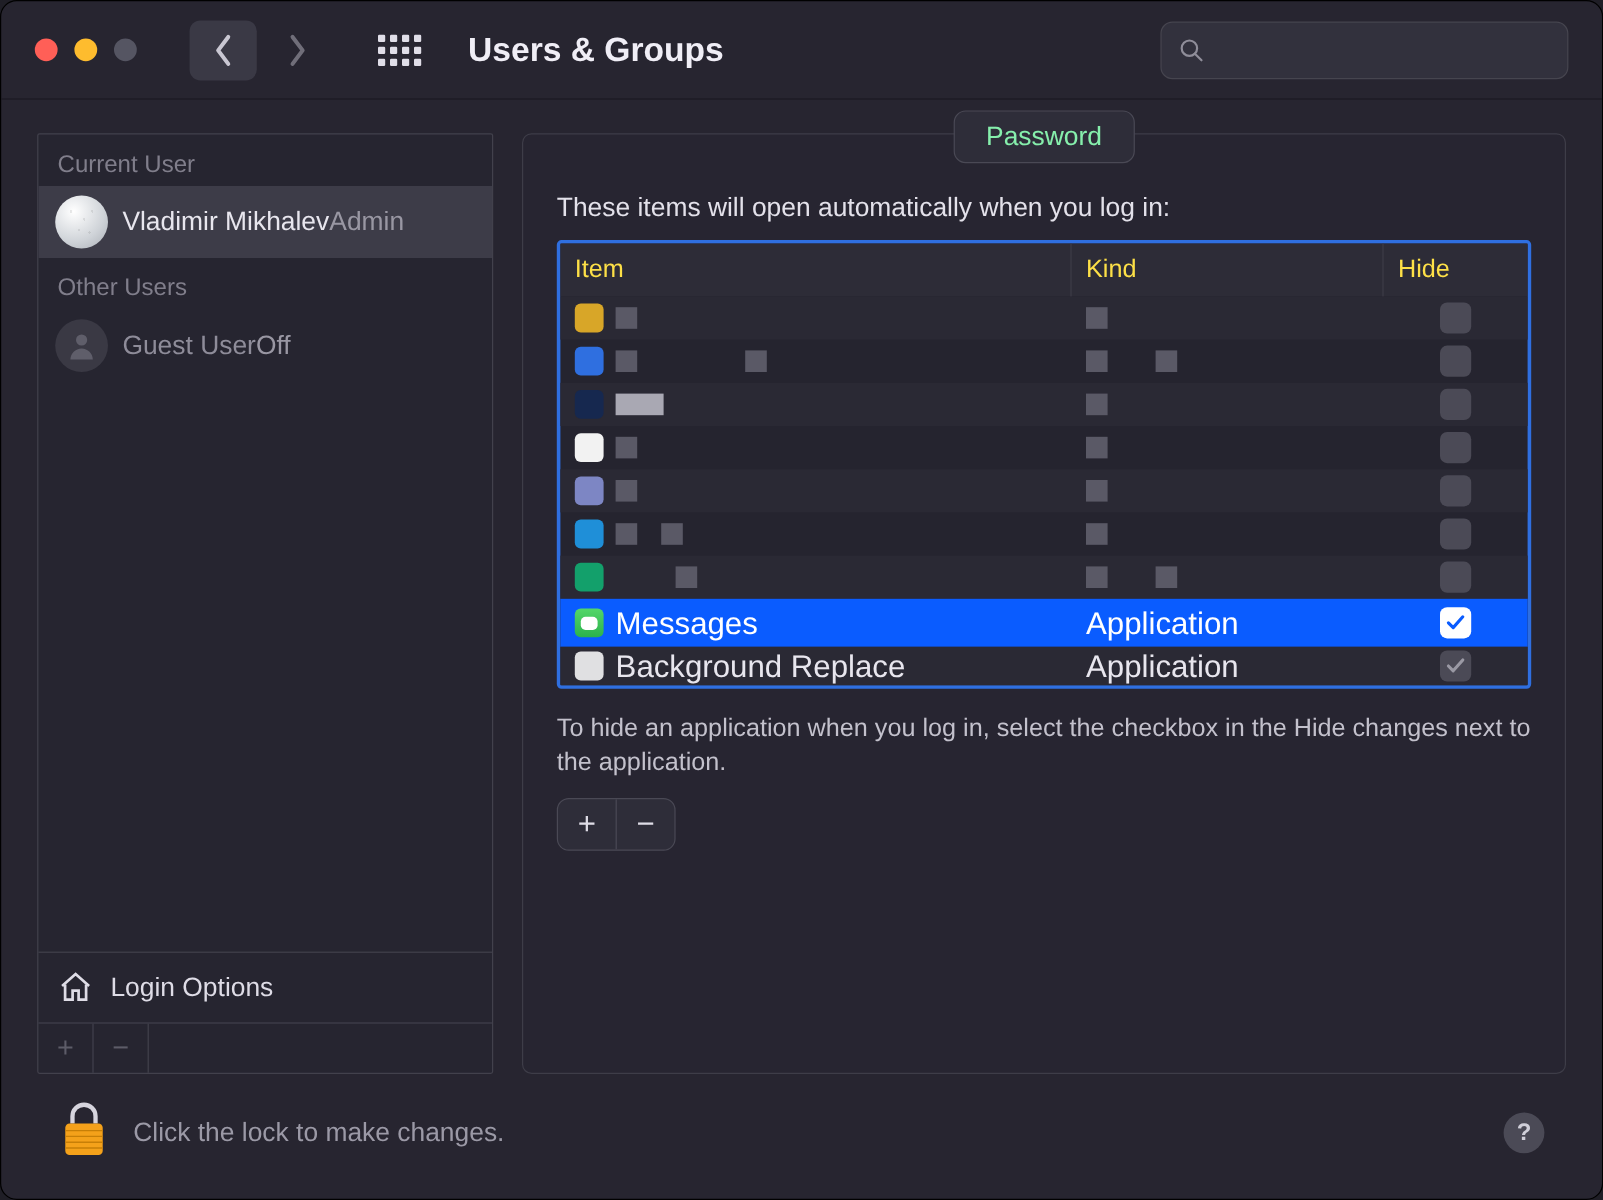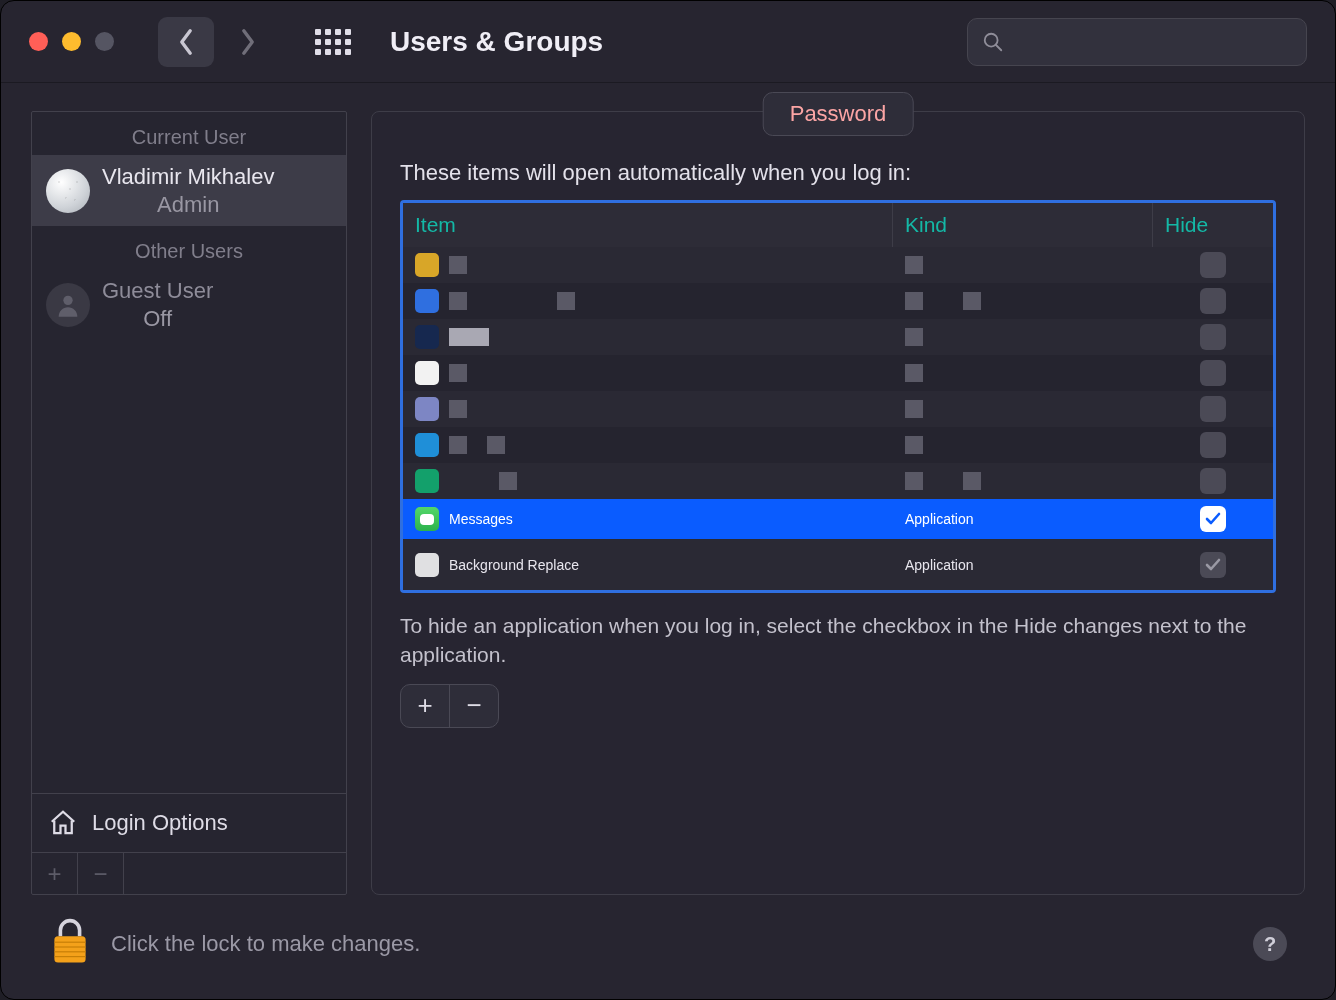--- a/index.html
+++ b/index.html
@@ -78,26 +78,25 @@
   
   .content {
     flex:1;
     display:flex;
     padding: 28px 30px 18px 30px;
     gap: 24px;
   }
 
   
   .sidebar {
-    width: 316px;
+    width: 380px;
     border: 1px solid #42414c;
     border-radius: 2px;
     display:flex; flex-direction:column;
     background:#262530;
-    text-align:center;
   }
   .sidebar-scroll{ flex:1; overflow:hidden;}
   .section-hdr{
     font-size:20px; color:#807e8b; padding: 14px 16px 6px 16px;
   }
   .userrow{
     display:flex; align-items:center; gap:12px; padding:8px 14px;
   }
   .userrow.selected{ background:#3d3c48;}
   .avatar-golf{
@@ -113,21 +112,21 @@
       radial-gradient(circle at 45% 65%,rgba(0,0,0,.08) 1px,transparent 1px),
       radial-gradient(circle at 65% 70%,rgba(0,0,0,.08) 1px,transparent 1px),
       radial-gradient(circle at 70% 30%,rgba(0,0,0,.08) 1px,transparent 1px);
   }
   .avatar-silhouette{
     width:44px;height:44px;border-radius:50%;
     background:#3a3944;
     display:flex;align-items:center;justify-content:center;
   }
   .avatar-silhouette svg{ width:28px;height:28px; fill:#5f5e6a;}
-  .userrow .names{ display:flex;flex-direction:column; line-height:1.25; font-size:22px;}
+  .userrow .names{ display:flex;flex-direction:row; line-height:1.25; font-size:22px;}
   .userrow .names .role{ font-size:22px; color:#9997a3;}
 
   .login-options{
     border-top:1px solid #42414c;
     display:flex; align-items:center; gap:14px; padding:14px 16px;
     font-size:22px; color:#dedce6;
   }
   .login-options svg{ width:30px;height:30px; stroke:#dedce6; fill:none; stroke-width:1.8;}
 
   .sidebar-footer{
@@ -153,36 +152,36 @@
   .tabgroup{
     position:absolute;
     top:-20px;
     left:50%; transform:translateX(-50%);
     display:flex;
     border:1px solid #4a4955;
     border-radius:10px;
     background:#2e2d39;
     overflow:hidden;
   }
-  .tab{ padding:8px 26px; font-size:22px; color:#fca5a5; }
+  .tab{ padding:8px 26px; font-size:22px; color:#86efac; }
   .tab.active{ background:#56555f; color:#fff; }
 
   .panel-body{ padding-top: 48px;}
   .desc{ font-size:22px; color:#e3e1ea; margin-bottom:14px;}
 
   
   .tablebox{
     border: 3px solid #2f6fe0;
     border-radius:4px;
     background:#25242f;
   }
   .thead{
     display:flex;
     font-size:21px; font-weight:500;
-    color:#14b8a6;
+    color:#fde047;
     background:#2d2c37;
   }
   .thead > div{ padding:10px 12px; border-right:1px solid #3e3d48;}
   .thead > div:last-child{border-right:0;}
   .col-item{ flex:1 1 auto; }
   .col-kind{ width:260px; }
   .col-hide{ width:120px; text-align:left;}
 
   .tbody .row{
     display:flex; align-items:center;
@@ -194,21 +193,21 @@
   .tbody .row .cell.col-kind{ width:260px; display:flex; align-items:center; gap:10px;}
   .tbody .row .cell.col-hide{ width:120px; display:flex; align-items:center; justify-content:center;}
 
   .blur{ width:18px;height:18px;background:#5a5966; }
   .icon-sq{ width:24px;height:24px; border-radius:5px; flex-shrink:0;}
   .msg-icon{ background: linear-gradient(#53d769,#2bb24c); display:flex;align-items:center;justify-content:center;}
   .msg-icon::after{content:"";width:14px;height:11px;background:#fff;border-radius:4px;}
   .bgrep-icon{ background:#e0e0e2;}
 
   .row.selected{ background:#0a5cff !important; color:#fff;}
-  .rowlabel{ font-size:14px;text-align:center; }
+  .rowlabel{ font-size:26px;text-align:center; }
 
   .hidebox{
     width:26px;height:26px;border-radius:6px;background:#4b4a56;
     display:flex;align-items:center;justify-content:center;
   }
   .hidebox.checked{ background:#fff; }
   .hidebox.checked.blue{ background:#fff; }
   .hidebox svg{width:18px;height:18px;}
   .hidebox.checked svg path{ stroke:#0a5cff; }
   .hidebox.greychk svg path{ stroke:#9a99a4; }
@@ -445,21 +444,21 @@
                   <span class="rowlabel">Application</span>
                 </div>
               <div class="cell col-hide">
                 <div class="hidebox checked blue">
                   <svg viewBox="0 0 18 18">
                       <path d="M3 9l4 4 8-9" fill="none" stroke-width="2.6" stroke-linecap="round" stroke-linejoin="round"></path>
                     </svg>
                 </div>
               </div>
             </div>
-            <div class="row" style="height:51px">
+            <div class="row" style="height:32px">
               <div class="cell col-item">
                 <span class="icon-sq bgrep-icon"></span>
                 <span class="rowlabel">Background Replace</span>
               </div>
               <div class="cell col-kind">
                   <span class="rowlabel">Application</span>
                 </div>
               <div class="cell col-hide">
                 <div class="hidebox greychk">
                   <svg viewBox="0 0 18 18">

